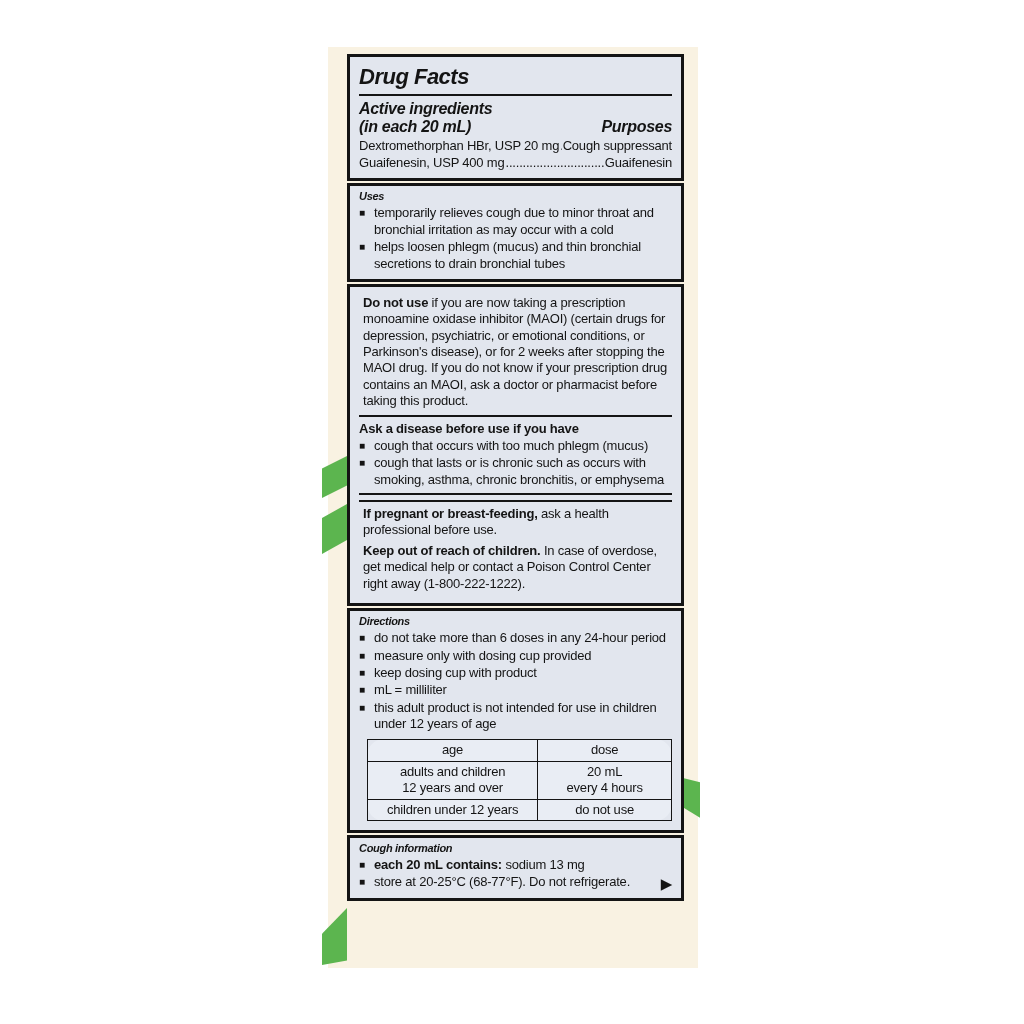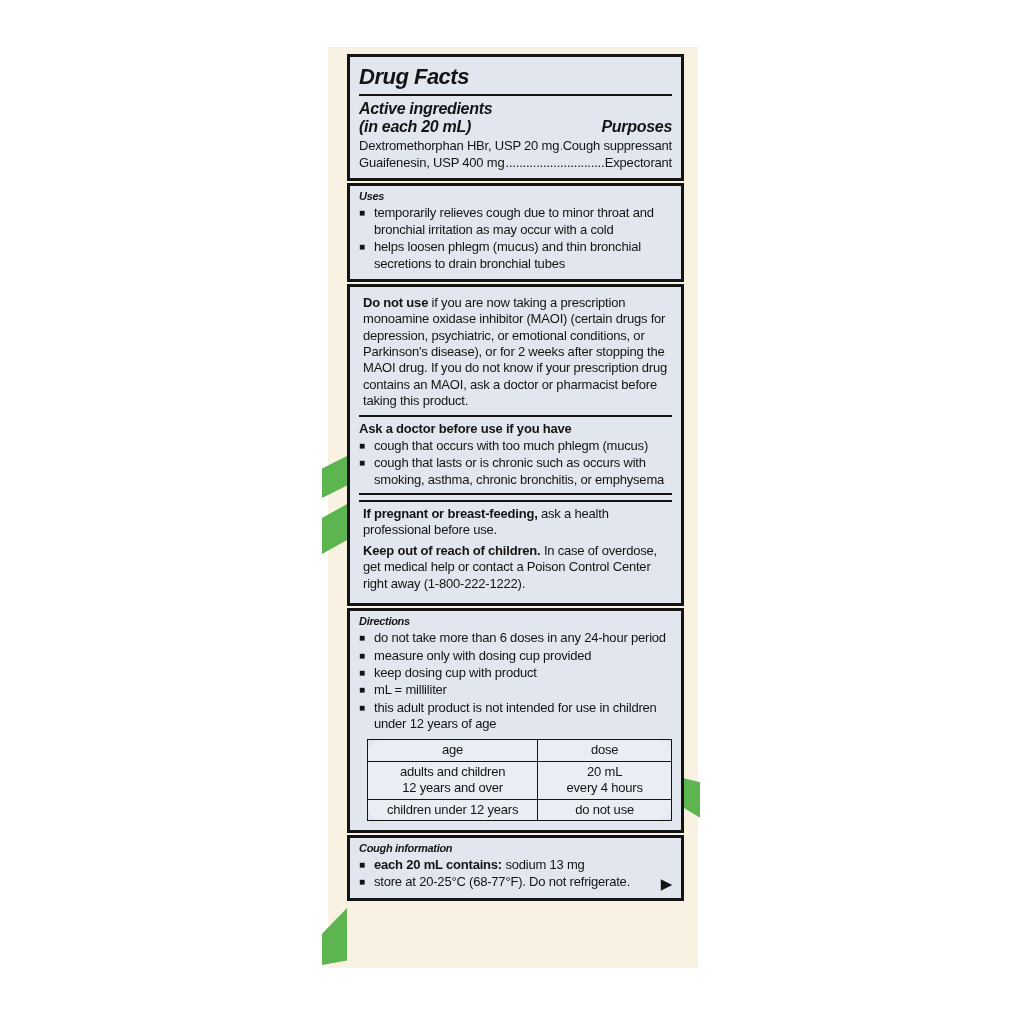--- a/index.html
+++ b/index.html
@@ -147,41 +147,41 @@
         <span class="h-sub">Purposes</span>
       </div>
       <div class="ing-row">
         <span class="ing-name">Dextromethorphan HBr, USP 20 mg</span>
         <span class="leader"></span>
         <span class="ing-purpose">Cough suppressant</span>
       </div>
       <div class="ing-row">
         <span class="ing-name">Guaifenesin, USP 400 mg</span>
         <span class="leader"></span>
-        <span class="ing-purpose">Expectorant</span>
+        <span class="ing-purpose">Guaifenesin</span>
       </div>
     </div>
 
     <div class="section">
       <div class="sec-heading">Uses</div>
       <div class="bullet-line">
         <span class="bullet-marker">■</span>
         <span class="bullet-text">temporarily relieves cough due to minor throat and bronchial irritation as may occur with a cold</span>
       </div>
       <div class="bullet-line">
         <span class="bullet-marker">■</span>
         <span class="bullet-text">helps loosen phlegm (mucus) and thin bronchial secretions to drain bronchial tubes</span>
       </div>
     </div>
 
     <div class="section">
       <p class="para"><span class="bold">Do not use</span><span> if you are now taking a prescription monoamine oxidase inhibitor (MAOI) (certain drugs for depression, psychiatric, or emotional conditions, or Parkinson's disease), or for 2 weeks after stopping the MAOI drug. If you do not know if your prescription drug contains an MAOI, ask a doctor or pharmacist before taking this product.</span></p>
 
       <div class="sub-divider"></div>
-      <div class="bold">Ask a doctor before use if you have</div>
+      <div class="bold">Ask a disease before use if you have</div>
       <div class="bullet-line">
         <span class="bullet-marker">■</span>
         <span class="bullet-text">cough that occurs with too much phlegm (mucus)</span>
       </div>
       <div class="bullet-line">
         <span class="bullet-marker">■</span>
         <span class="bullet-text">cough that lasts or is chronic such as occurs with smoking, asthma, chronic bronchitis, or emphysema</span>
       </div>
 
       <div class="sub-divider"></div>

